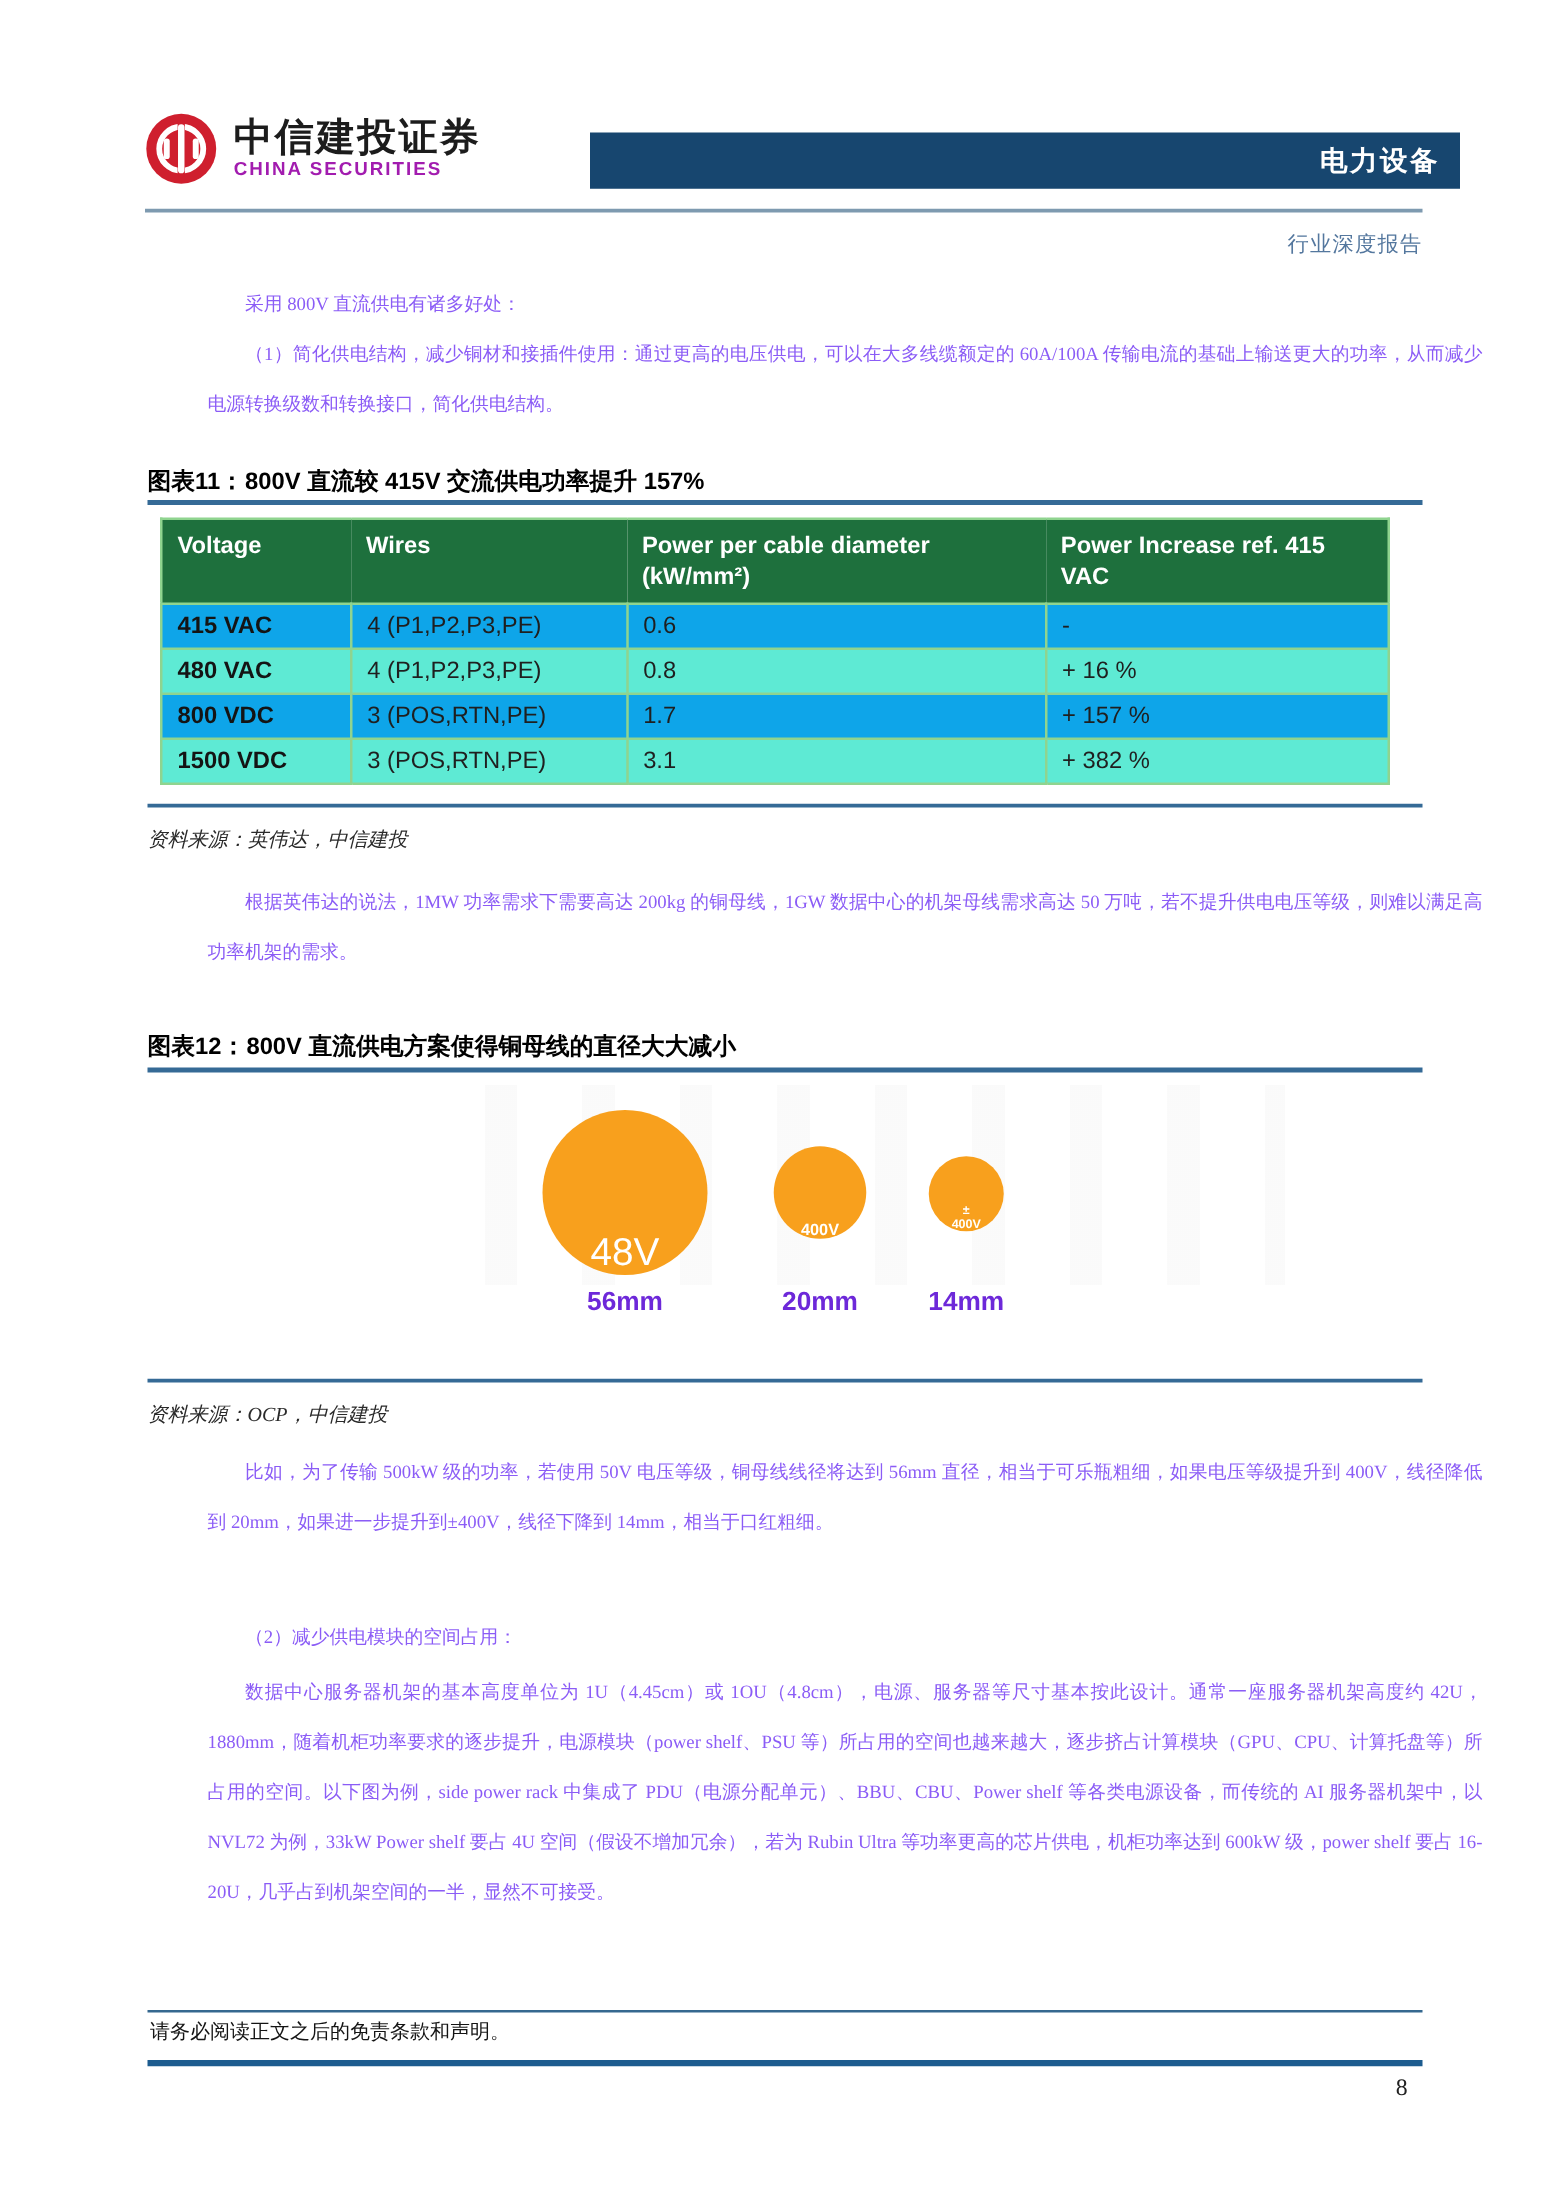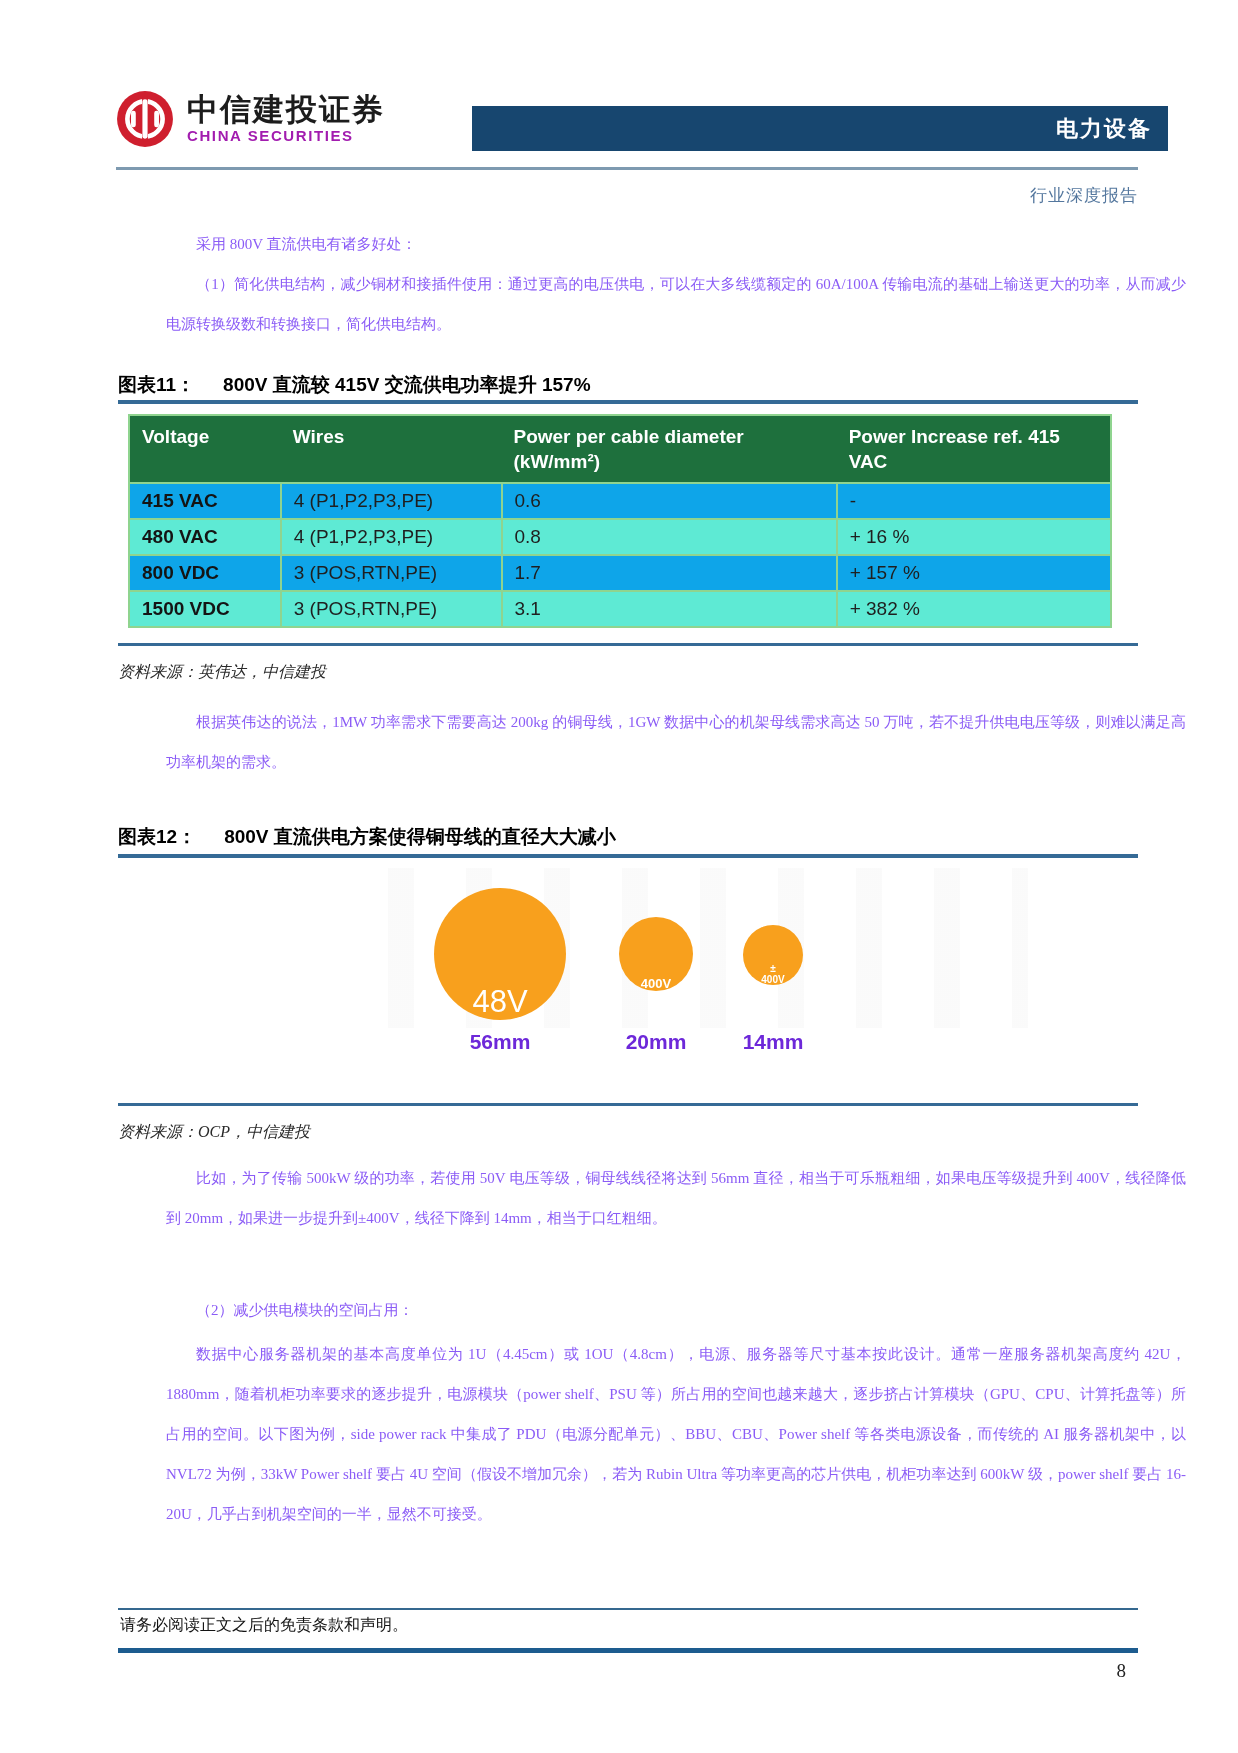--- a/index.html
+++ b/index.html
@@ -22,21 +22,21 @@
   
   .para{position:absolute;left:118px;width:1020px;font-size:15px;line-height:40px;text-align:justify;text-indent:2em;color:#8b5cf6;margin-left:48px;}
   .p1{top:224px;}
   .p2{top:264px;}
   .p3{top:702px;}
   .p4{top:1158px;}
   .p5{top:1290px;}
   .p6{top:1334px;}
   
   .fig-title{position:absolute;left:118px;font-family:"Liberation Sans","DejaVu Sans",sans-serif;font-weight:bold;font-size:19px;color:#000;}
-  .fig-title .lbl{margin-right:28px;}
+  .fig-title .lbl{margin-right:1px;}
   .fig11-title{top:372px;}
   .fig12-title{top:824px;}
   .rule{position:absolute;left:118px;width:1020px;background:#356a96;}
   .r-fig11-top{top:400px;height:4px;}
   .r-fig11-bottom{top:643px;height:3px;}
   .r-fig12-top{top:854px;height:4px;}
   .r-fig12-bottom{top:1103px;height:3px;}
   .source{position:absolute;left:118px;font-style:italic;font-size:16px;color:#2a2a2a;}
   .src11{top:662px;}
   .src12{top:1122px;}

